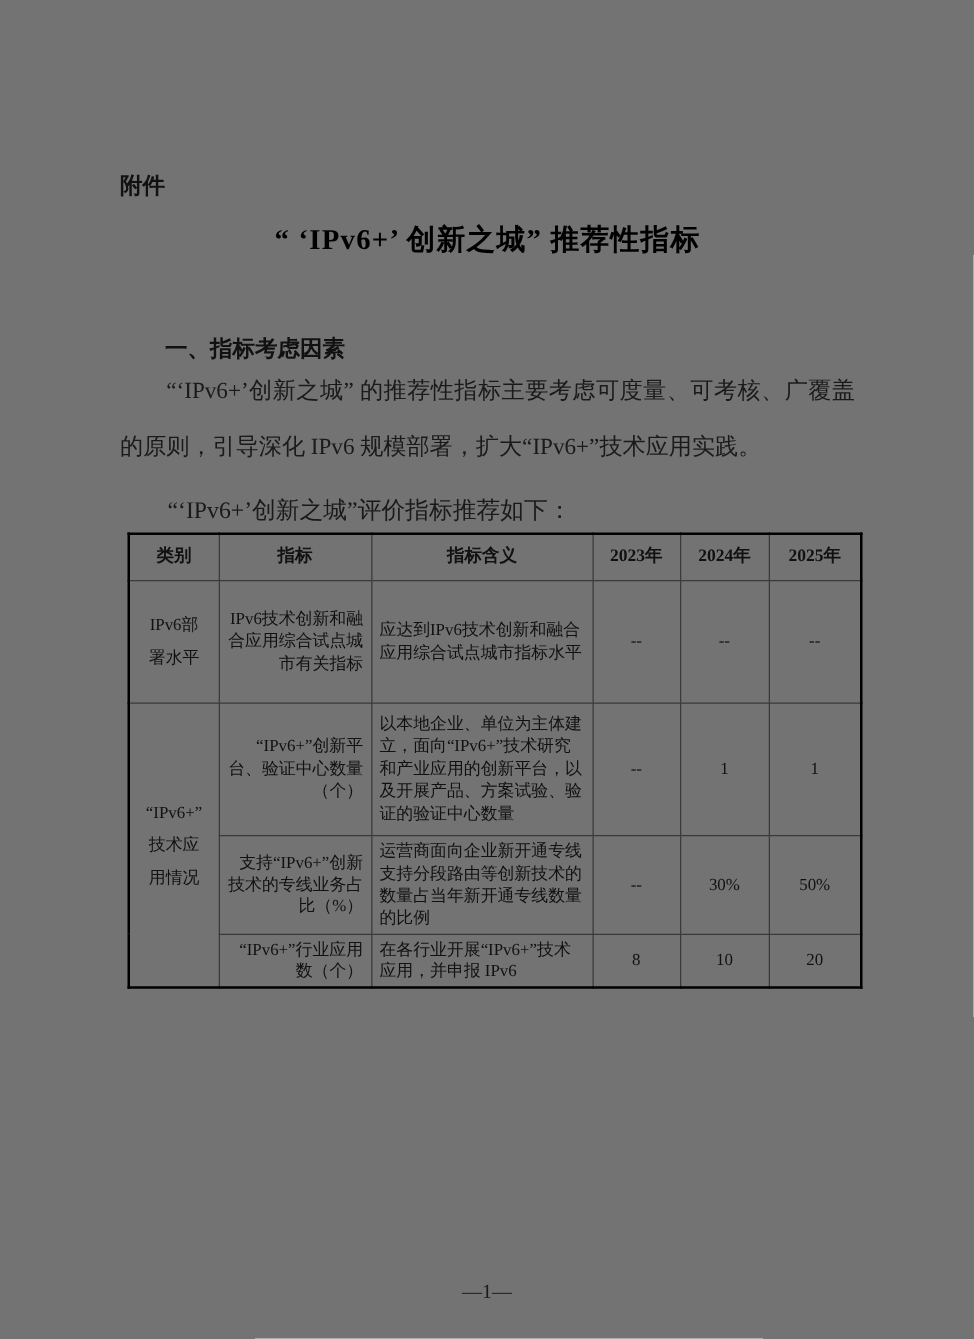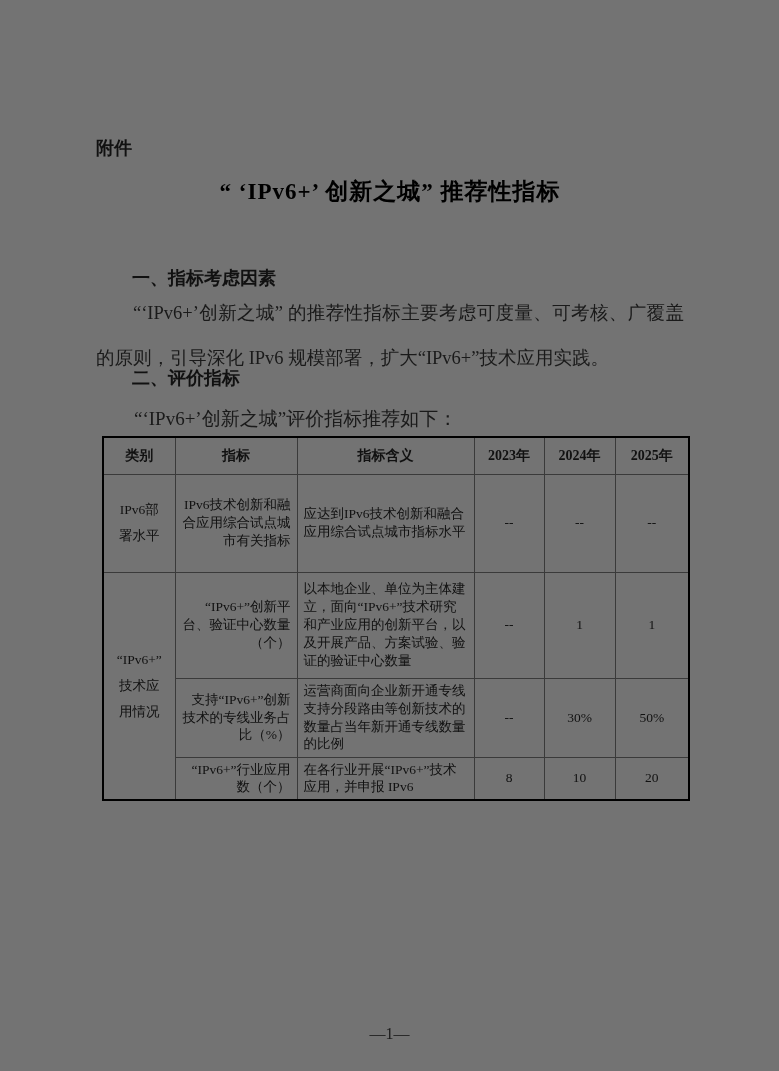--- a/index.html
+++ b/index.html
@@ -28,21 +28,21 @@
   .doc-title {
     margin-top: 17px;
     text-align: center;
     font-size: 23px;
     font-weight: bold;
     line-height: 30px;
     letter-spacing: 1px;
     color: #000;
   }
   .sec-heading {
-    font-family: Liberation Mono, monospace;
+    font-family: Liberation Sans, sans-serif;
     font-weight: bold;
     font-size: 18px;
     line-height: 24px;
     text-indent: 2em;
     color: #111;
   }
   .sec-heading.first { margin-top: 60px; }
   .sec-heading.second { margin-top: -14px; }
   .body-par {
     font-size: 18.5px;
@@ -110,21 +110,20 @@
   <div class="content">
 
     <div class="attachment">附件</div>
 
     <div class="doc-title">“ ‘IPv6+’ 创新之城” 推荐性指标</div>
 
     <div class="sec-heading first">一、指标考虑因素</div>
 
     <p class="body-par">“‘IPv6+’创新之城” 的推荐性指标主要考虑可度量、可考核、广覆盖的原则，引导深化 IPv6 规模部署，扩大“IPv6+”技术应用实践。</p>
 
-    <div class="sec-heading second">二、评价指标</div>
 
     <div class="intro-line">“‘IPv6+’创新之城”评价指标推荐如下：</div>
 
     <table class="ind-table">
       <colgroup>
         <col style="width:72px">
         <col style="width:122px">
         <col style="width:177px">
         <col style="width:70px">
         <col style="width:71px">

